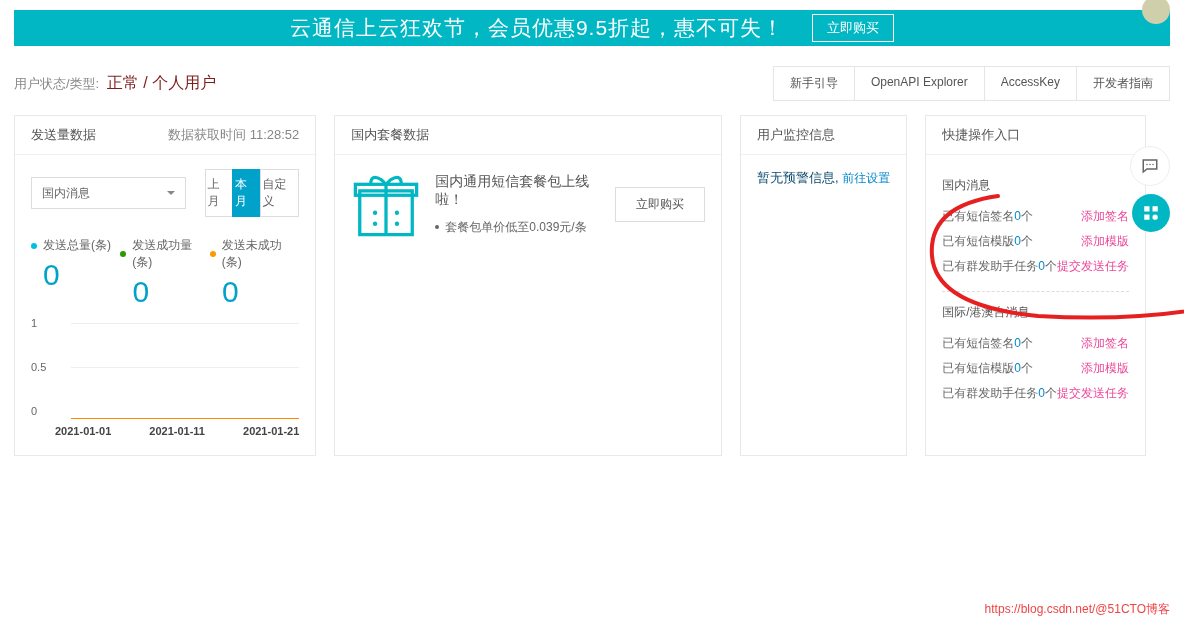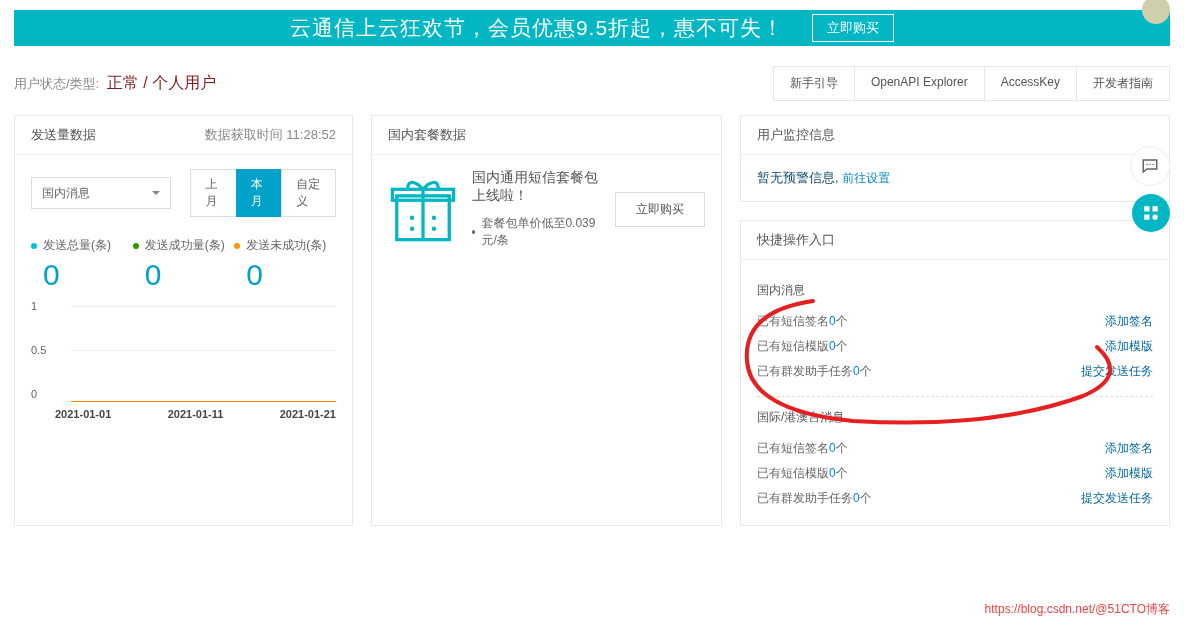--- a/index.html
+++ b/index.html
@@ -8,29 +8,29 @@
   .banner-text{font-size:21px;letter-spacing:1px}
   .banner-btn{border:1px solid #fff;padding:4px 14px;font-size:13px;cursor:pointer}
   .status-row{display:flex;align-items:center;justify-content:space-between;margin:20px 14px 0}
   .status-left{font-size:13px;color:#888}
   .status-left b{font-size:16px;color:#7f1d1d;font-weight:500;margin-left:4px}
   .btn-group{display:flex;border:1px solid #e5e5e5}
   .btn-group a{padding:8px 16px;color:#555;font-size:12px;border-left:1px solid #e5e5e5;cursor:pointer}
   .btn-group a:first-child{border-left:none}
   .cols{display:flex;gap:18px;margin:14px 14px 0}
   .col-l{flex:1;display:flex;flex-direction:row;gap:18px}
-  .col-r{width:430px;display:flex;flex-direction:column;gap:18px}
+  .col-r{width:430px;display:flex;flex-direction:row;gap:18px}
   .panel{border:1px solid #e8e8e8}
   .panel-hd{display:flex;justify-content:space-between;align-items:center;padding:10px 16px;font-size:13px;color:#555;border-bottom:1px solid #f0f0f0}
   .panel-bd{padding:14px 16px}
   .filter-row{display:flex;gap:20px;align-items:center}
   .select{width:140px;height:30px;border:1px solid #ddd;display:flex;align-items:center;justify-content:space-between;padding:0 10px;color:#666;cursor:pointer}
   .chev{border:4px solid transparent;border-top-color:#888;margin-top:4px}
   .tabs{display:flex}
-  .tab{padding:6px 14px;border:1px solid #ddd;color:#666;cursor:pointer;margin-left:-1px}
+  .tab{padding:6px 2px;border:1px solid #ddd;color:#666;cursor:pointer;margin-left:-1px}
   .tab.active{background:#00a2ca;color:#fff;border-color:#00a2ca}
   .stats-row{display:flex;margin-top:20px}
   .stat{flex:1}
   .stat-label{font-size:12px;color:#666;display:flex;align-items:center;gap:6px}
   .dot{width:6px;height:6px;border-radius:50%}
   .dot.c1{background:#00c1de}
   .dot.c2{background:#2e9900}
   .dot.c3{background:#ff9900}
   .stat-val{font-size:30px;color:#00a2ca;margin-top:4px;padding-left:12px;font-weight:300}
   .chart{margin:12px 0 4px;position:relative;height:116px}
@@ -43,21 +43,21 @@
   .pkg-info{flex:1}
   .pkg-title{font-size:14px;color:#555;margin-bottom:10px}
   .pkg-bul{font-size:12px;color:#666;display:flex;align-items:center;gap:6px}
   .bul{width:4px;height:4px;border-radius:50%;background:#666}
   .buy-btn{border:1px solid #ddd;padding:8px 20px;color:#555;cursor:pointer}
   .monitor-text{font-size:13px;color:#0c4a6e}
   .link{color:#0088cc;cursor:pointer}
   .quick-section-title{font-size:12px;color:#555;margin:8px 0 10px}
   .quick-row{display:flex;justify-content:space-between;padding:4px 0;font-size:12px;color:#666}
   .quick-row .z{color:#0088cc}
-  .quick-row .act{color:#0369a1;cursor:pointer}
+  .quick-row .act{color:#ec4899;cursor:pointer}
   .dashed{border-top:1px dashed #ddd;margin:12px 0}
   
   .avatar{position:absolute;top:-4px;right:14px;width:28px;height:28px;border-radius:50%;background:#d0cfac}
   .fab{position:absolute;right:14px;width:38px;height:38px;border-radius:50%;display:flex;align-items:center;justify-content:center;color:#fff}
   .fab.chat{top:146px;background:#fff;border:1px solid #eee;color:#666}
   .fab.apps{top:194px;background:#00b7c3}
   .red-annot{position:absolute;pointer-events:none}
   .watermark{position:absolute;right:14px;bottom:6px;font-size:12px;color:#ef4444}
 </style>
 </head>

